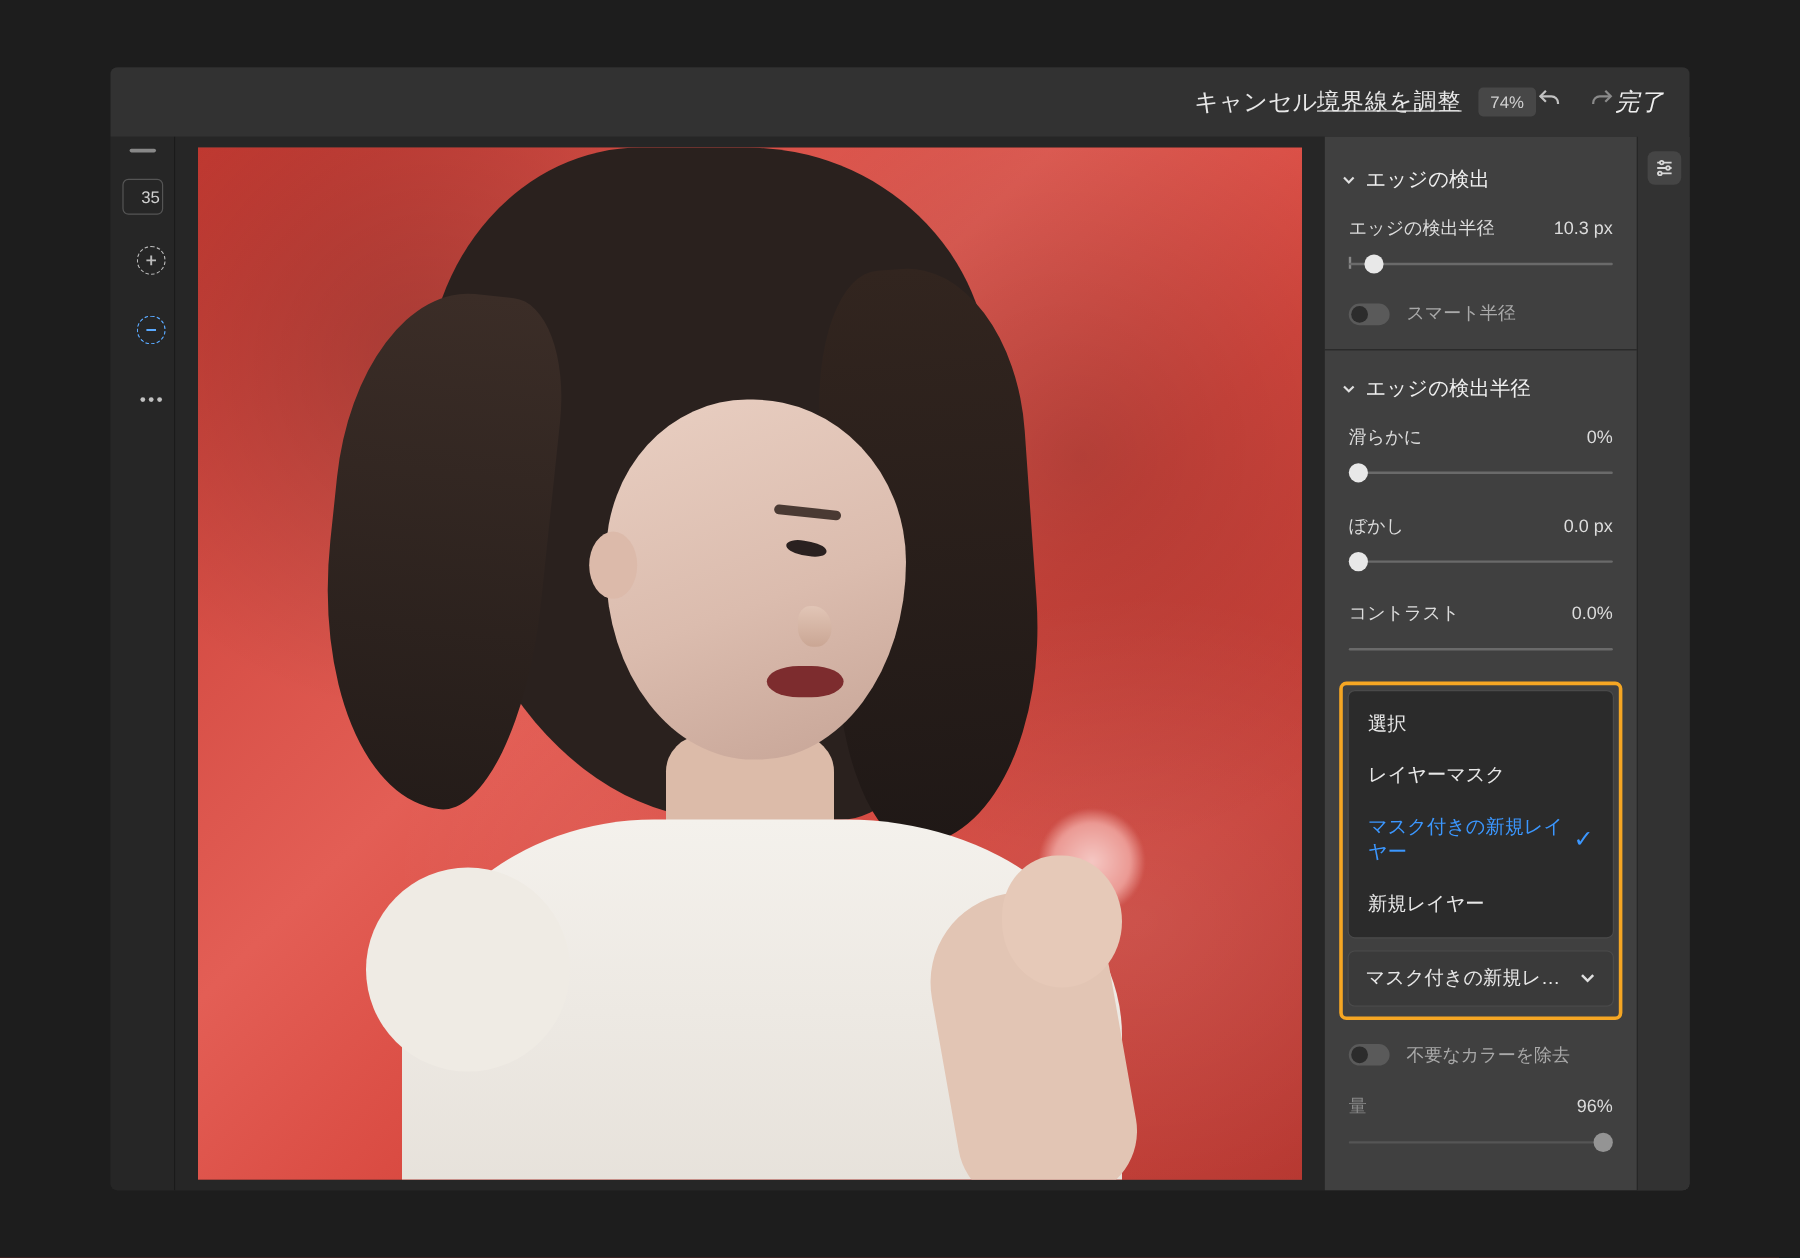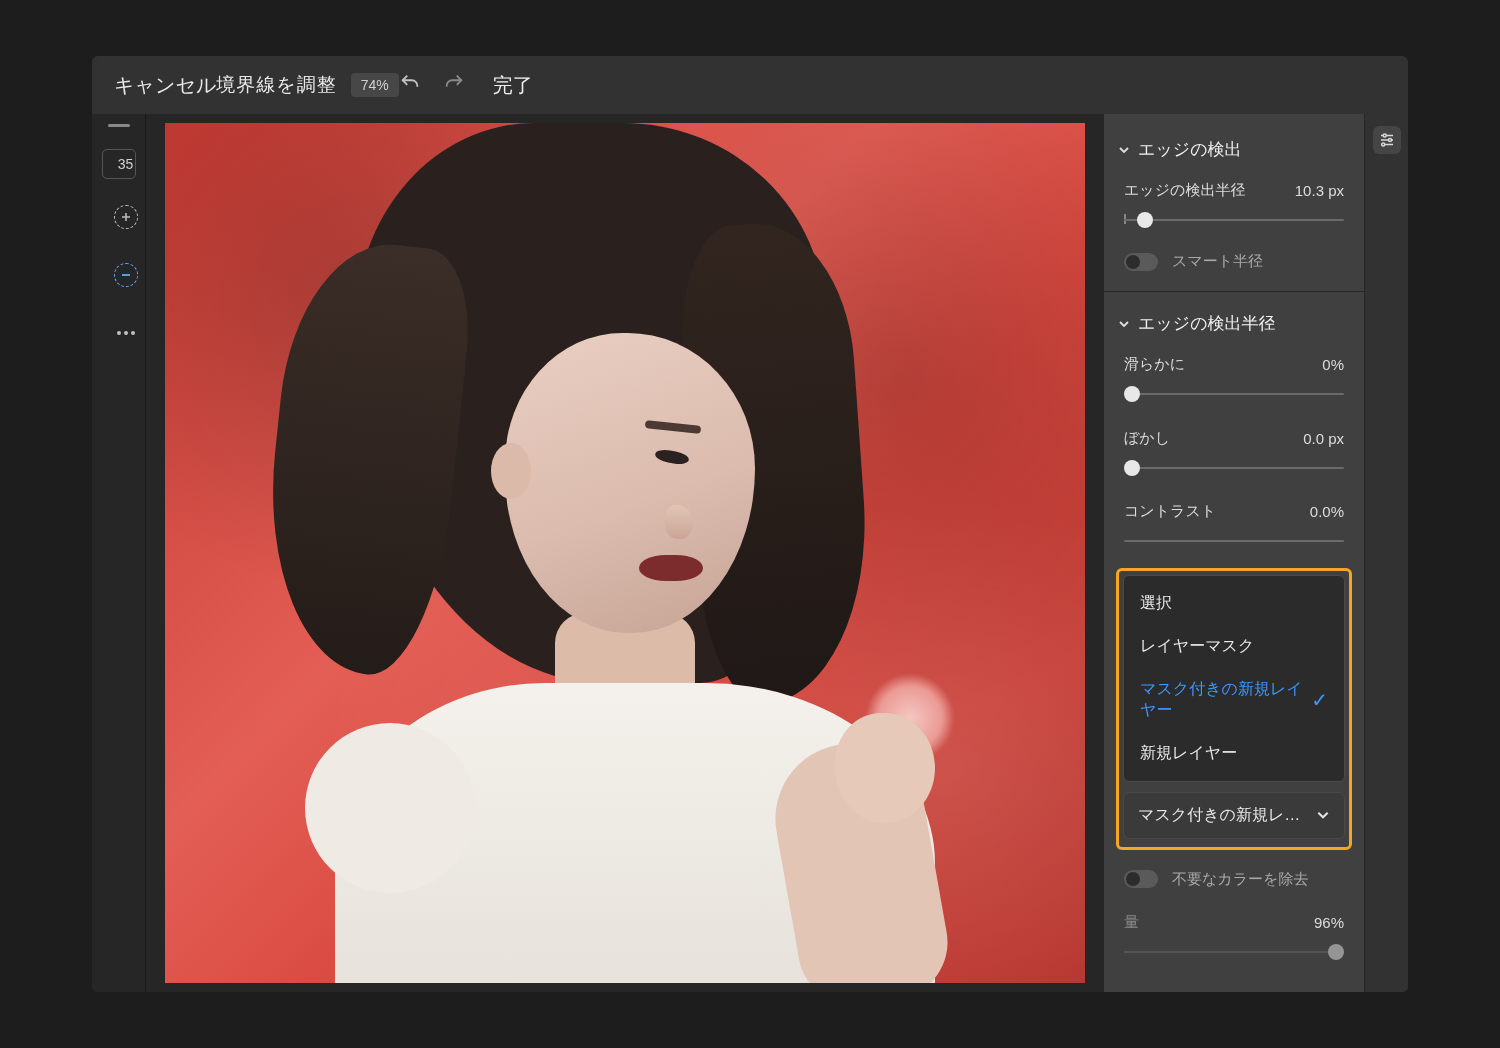--- a/index.html
+++ b/index.html
@@ -1,26 +1,26 @@
 <!DOCTYPE html>
 <html><head>
 <meta charset="utf-8">
 <style>
   * { box-sizing: border-box; margin: 0; padding: 0; }
   html, body { width: 1500px; height: 1048px; font-family: -apple-system, "Hiragino Sans", sans-serif; background:#1d1d1d; color:#e8e8e8; overflow:hidden; }
   .app { width:1316px; height:936px; margin:0 auto; background:#262626; position:relative; border-radius:6px; overflow:hidden; display:flex; flex-direction:column;}
   .wrapper{width:1500px;height:1048px;display:flex;align-items:center;justify-content:center;}
 
   
-  .header{height:58px; background:#323232; display:flex; align-items:center; justify-content:flex-start; padding:0 22px;}
+  .header{height:58px; background:#323232; display:flex; align-items:center; justify-content:flex-end; padding:0 22px;}
   .header-left{font-size:20px;color:#e8e8e8;}
   .header-center{display:flex;align-items:center;gap:14px;}
-  .header-center .title{font-size:19px;color:#e8e8e8;letter-spacing:1px;}
+  .header-center .title{font-size:19px;color:#e8e8e8;letter-spacing:1px;text-decoration:underline;}
   .zoom-badge{background:#474747;padding:4px 10px;border-radius:4px;font-size:14px;color:#d0d0d0;}
-  .header-right{display:flex;align-items:center;gap:28px;}
+  .header-right{display:flex;align-items:center;font-style:italic;}
   .undo-redo{display:flex;gap:22px;}
   .undo-redo svg{width:22px;height:22px;}
   .done{font-size:20px;color:#f0f0f0;}
 
   
   .body{flex:1;display:flex;min-height:0;}
   .toolbar{width:54px;background:#262626;border-right:1px solid #1a1a1a;display:flex;flex-direction:column;align-items:center;gap:18px;padding-top:8px;}
   .tool-slot{width:40px;height:40px;display:flex;align-items:center;justify-content:center;border-radius:4px;padding-left:14px;}
   .tool-slot.num{font-size:14px;color:#d0d0d0;border:1px solid #555;border-radius:5px;width:34px;height:30px;}
   .tool-minus{border:1px dashed #5aa9ff;border-radius:50%;width:24px;height:24px;display:flex;align-items:center;justify-content:center;color:#5aa9ff;}

